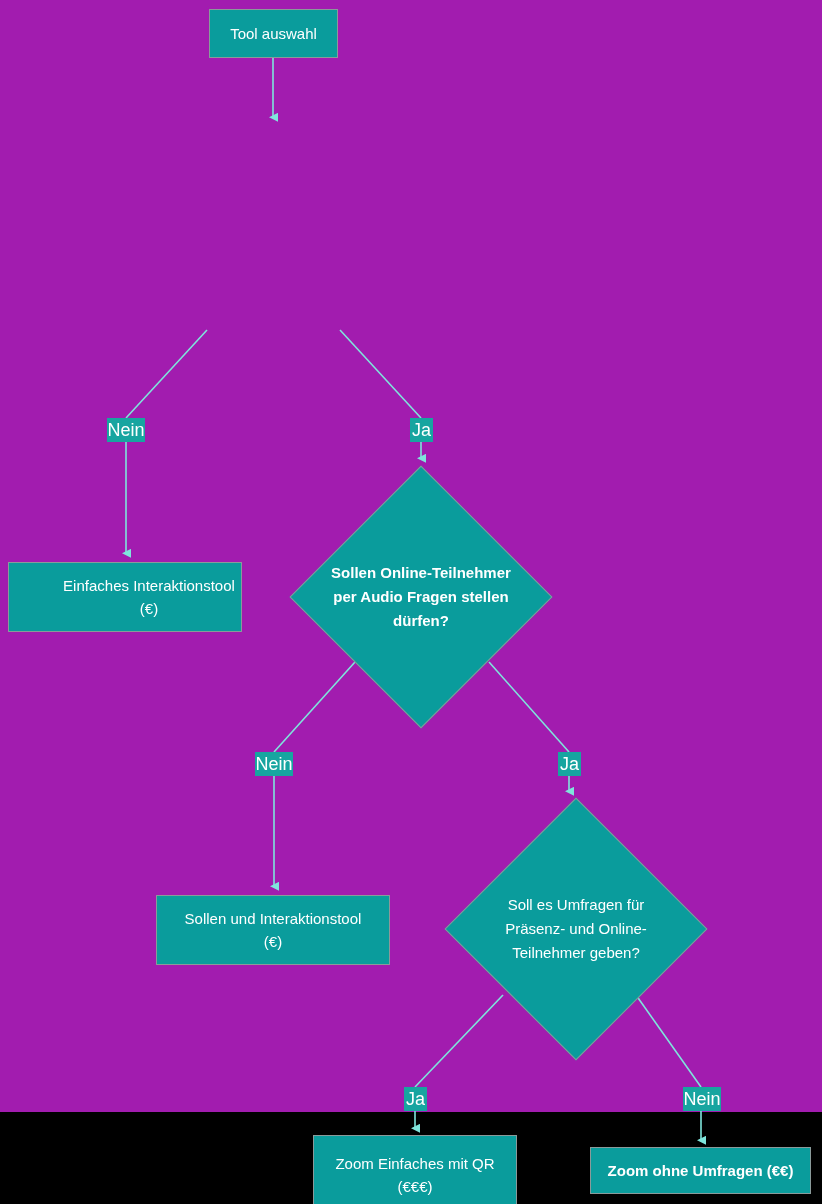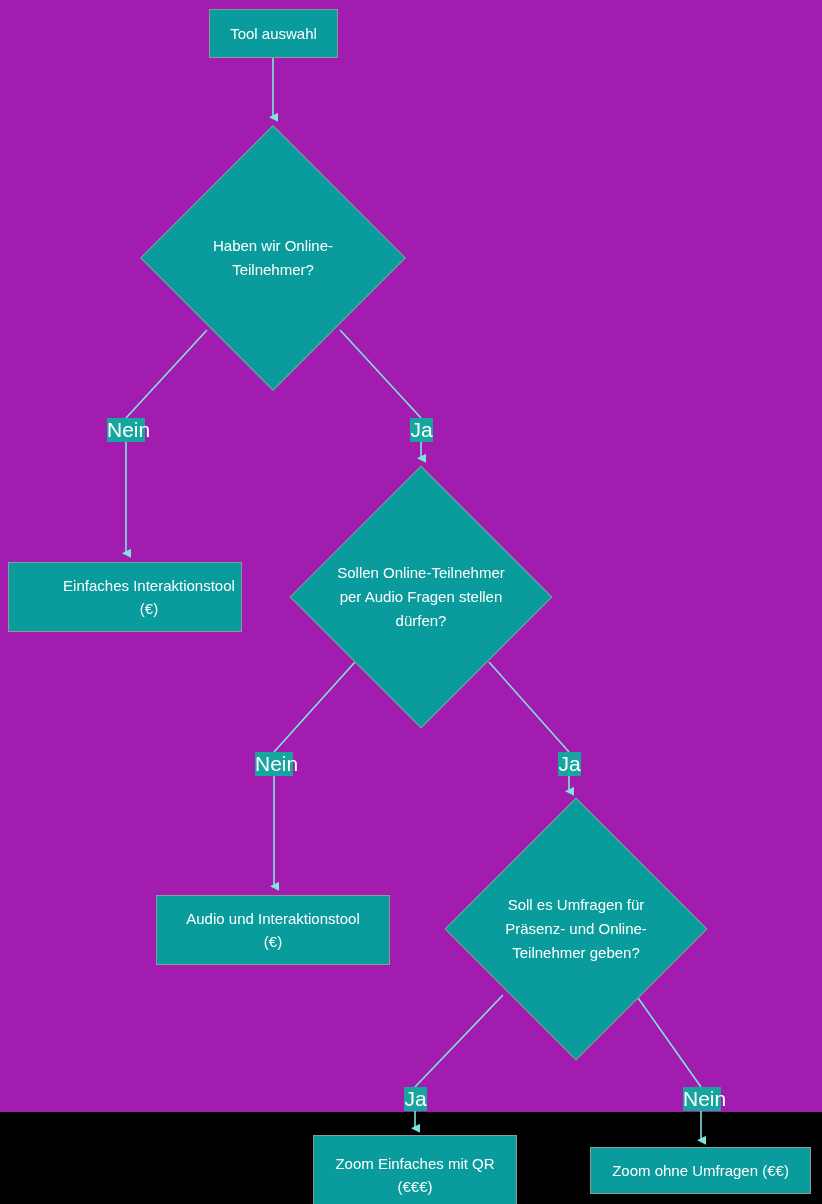--- a/index.html
+++ b/index.html
@@ -60,21 +60,21 @@
     font-size: 15px;
     text-align: center;
     line-height: 1.62;
     white-space: pre-line;
     width: 80%;
   }
   .edge-label {
     position: absolute;
     background: #17a5a0;
     color: #ffffff;
-    font-size: 21px;
+    font-size: 18px;
     line-height: 24px;
     text-align: center;
     z-index: 5;
     white-space: nowrap;
   }
 </style>
 </head>
 <body>
 
 <div id="canvas">
@@ -104,56 +104,51 @@
     <line x1="415" y1="1111" x2="415" y2="1128" stroke="#7fe5dc" stroke-width="1.6" marker-end="url(#arrowhead)"></line>
 
     <line x1="636" y1="995" x2="701" y2="1087" stroke="#7fe5dc" stroke-width="1.6"></line>
     <line x1="701" y1="1111" x2="701" y2="1140" stroke="#7fe5dc" stroke-width="1.6" marker-end="url(#arrowhead)"></line>
   </svg>
 
   <div class="node process" style="left:209px; top:9px; width:129px; height:49px;">
     <span>Tool auswahl</span>
   </div>
 
-  <div class="diamond-wrap" style="left:179px; top:164px; width:188px; height:188px;">
-    <div class="diamond-shape"></div>
-    <div class="diamond-label">Haben wir Online-
-Teilnehmer?</div>
-  </div>
 
-  <div class="diamond-wrap" style="left:328px; top:504px; width:186px; height:186px;">
+  <div class="diamond-wrap" style="left:328px; top:504px; width:186px; height:186px;font-weight:bold;">
     <div class="diamond-shape"></div>
     <div class="diamond-label" style="width:108%;">Sollen Online-Teilnehmer
 per Audio Fragen stellen
 dürfen?</div>
   </div>
 
   <div class="diamond-wrap" style="left:483px; top:836px; width:186px; height:186px;">
     <div class="diamond-shape"></div>
     <div class="diamond-label" style="width:104%;">Soll es Umfragen für
 Präsenz- und Online-
 Teilnehmer geben?</div>
   </div>
 
   <div class="node process" style="left:8px; top:562px; width:234px; height:70px;padding-left:48px;">
     <span>Einfaches Interaktionstool
 (€)</span>
   </div>
 
   <div class="node process" style="left:156px; top:895px; width:234px; height:70px;">
-    <span>Audio und Interaktionstool
+    <span>Sollen und Interaktionstool
 (€)</span>
   </div>
 
   <div class="node process" style="left:313px; top:1135px; width:204px; height:80px;">
     <span>Zoom Einfaches mit QR
 (€€€)</span>
   </div>
 
-  <div class="node process" style="left:590px; top:1147px; width:221px; height:47px;">
+  <div class="node process" style="left:590px; top:1147px; width:221px; height:47px;font-weight:bold;">
     <span>Zoom ohne Umfragen (€€)</span>
   </div>
 
   <div class="edge-label" style="left:107px; top:418px; width:38px; height:24px;">Nein</div>
 
   <div class="edge-label" style="left:410px; top:418px; width:23px; height:24px;">Ja</div>
 
   <div class="edge-label" style="left:255px; top:752px; width:38px; height:24px;">Nein</div>
 
   <div class="edge-label" style="left:558px; top:752px; width:23px; height:24px;">Ja</div>

